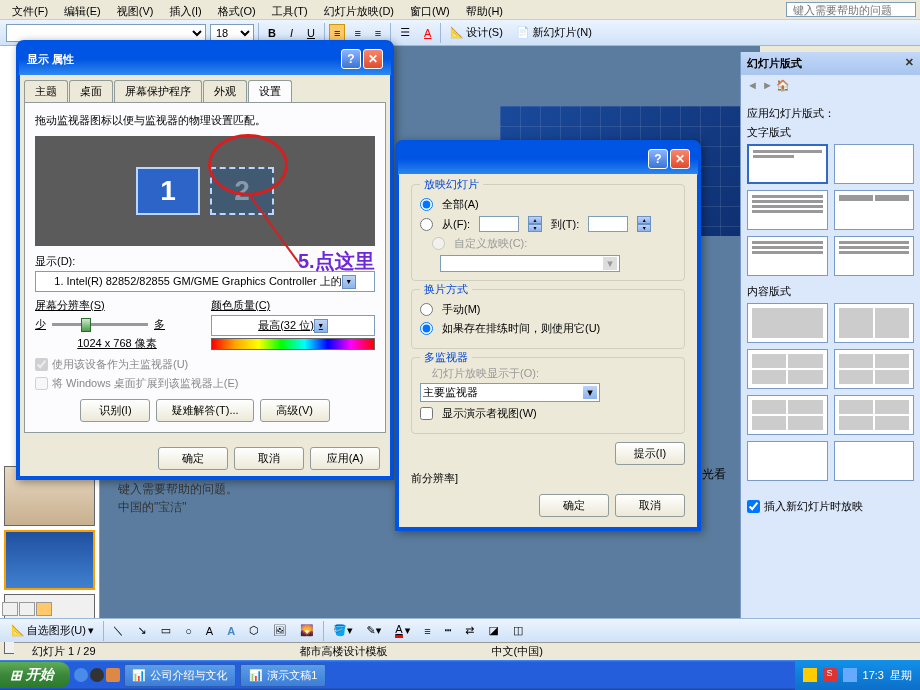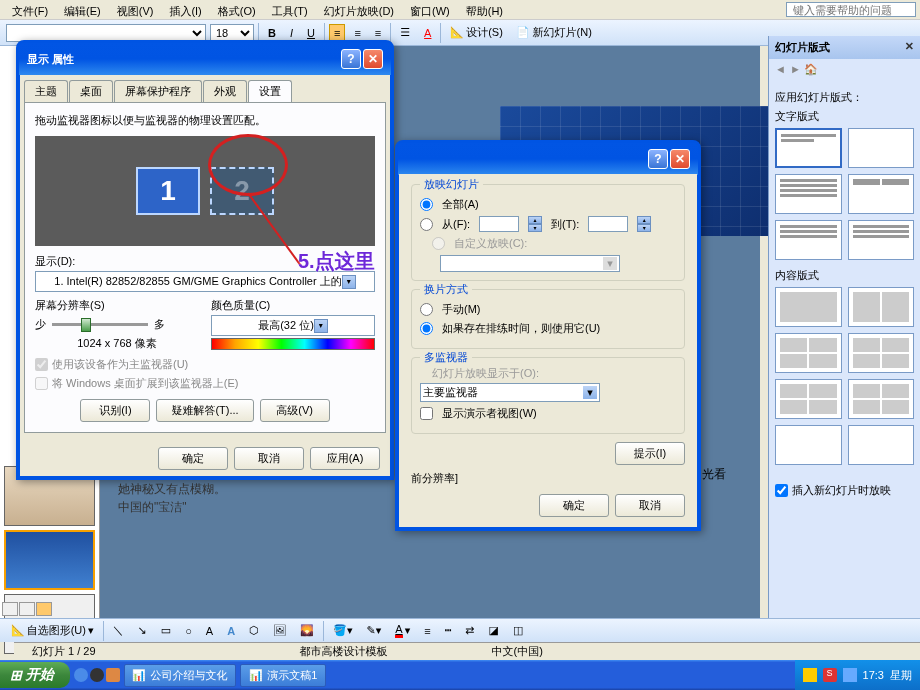--- a/index.html
+++ b/index.html
@@ -20,21 +20,21 @@
 .ppt-bg { position: absolute; left: 100px; top: 46px; right: 160px; bottom: 60px; background: #5b7c9e; }
 .slide-area { position: absolute; left: 400px; top: 60px; width: 300px; height: 130px; background: linear-gradient(135deg, #1a4a9c, #0d2c6b); }
 .grid-overlay { position: absolute; inset: 0; background-image: linear-gradient(rgba(255,255,255,0.1) 1px, transparent 1px), linear-gradient(90deg, rgba(255,255,255,0.1) 1px, transparent 1px); background-size: 20px 20px; }
 
 
 .thumb-pane { position: absolute; left: 0; top: 46px; width: 100px; bottom: 60px; background: white; border-right: 1px solid #999; }
 .thumb { margin: 4px; border: 1px solid #666; height: 60px; background: #e8e8e8; }
 .thumb.active { border: 2px solid #f7a000; }
 
 
-.task-pane { position: absolute; right: 0; top: 36px; width: 152px; bottom: 54px; background: #dbe7fb; border-left: 1px solid #7a9bc7; font-size: 11px; }
+.task-pane { position: absolute; right: 0; top: 52px; width: 180px; bottom: 54px; background: #dbe7fb; border-left: 1px solid #7a9bc7; font-size: 11px; }
 .task-head { background: linear-gradient(#c4d8f8, #a8c5ee); padding: 4px 6px; font-weight: bold; display: flex; justify-content: space-between; }
 .task-close { color: #333; cursor: pointer; }
 .task-body { padding: 6px; }
 .layout-label { font-size: 11px; margin: 4px 0; }
 .layout-grid { display: grid; grid-template-columns: 1fr 1fr; gap: 6px; margin-bottom: 8px; }
 .layout-item { background: white; border: 1px solid #7a9bc7; height: 40px; display: flex; flex-direction: column; padding: 4px; gap: 2px; }
 .layout-item.selected { border: 2px solid #316ac5; }
 .l-bar { background: #999; height: 3px; }
 .l-shape { background: #ccc; flex: 1; }
 .task-check { display: flex; align-items: center; gap: 4px; padding: 4px 6px; font-size: 11px; }
@@ -54,21 +54,21 @@
 .tab-body { margin: 0 4px 4px 4px; padding: 10px; background: #fcfcfe; border: 1px solid #919b9c; }
 .monitor-area { background: #5b5b5b; height: 110px; display: flex; align-items: center; justify-content: center; gap: 10px; margin: 8px 0; }
 .mon { width: 64px; height: 48px; border: 2px solid #bcd7ff; display: flex; align-items: center; justify-content: center; font-size: 28px; font-weight: bold; color: white; font-family: Arial; }
 .mon1 { background: #2d64c8; }
 .mon2 { background: #415a72; border-style: dashed; color: #8899aa; }
 .circle { position: absolute; border: 3px solid #d42020; border-radius: 50%; }
 .arrow-line { position: absolute; background: #d42020; height: 2px; transform-origin: left center; }
 .annotation { position: absolute; color: #6d28d9; font-weight: bold; font-size: 20px; text-shadow: 0 0 2px #fff; }
 
 .form-row { display: flex; gap: 12px; margin: 6px 0; align-items: flex-start; }
-.form-col { flex: 1; }
+.form-col { flex: 1; text-decoration: underline; }
 .lbl { font-size: 11px; display: block; margin-bottom: 2px; }
 .dropdown { border: 1px solid #7f9db9; background: white; font-size: 11px; padding: 2px; width: 100%; display: flex; justify-content: center; align-items: center; }
 .dropdown .arrow { background: linear-gradient(#bcd4f6, #8db3e9); border: 1px solid #6b90c1; width: 14px; height: 14px; display: inline-flex; align-items: center; justify-content: center; font-size: 8px; }
 .slider { width: 130px; margin: 4px 0; display: flex; align-items: center; gap: 6px; font-size: 11px; }
 .slider-track { flex: 1; height: 3px; background: #999; position: relative; }
 .slider-thumb { position: absolute; top: -5px; left: 30%; width: 10px; height: 14px; background: linear-gradient(#cfe8cf, #4a9d4a); border: 1px solid #2a6d2a; }
 .rainbow { height: 12px; background: linear-gradient(90deg, red, orange, yellow, lime, cyan, blue, magenta, red); border: 1px solid #666; margin-top: 2px; }
 .chk-row { display: flex; align-items: center; gap: 4px; margin: 4px 0; font-size: 11px; color: #888; }
 .btn { border: 1px solid #919b9c; background: linear-gradient(#fff, #ece9d8); padding: 3px 14px; font-size: 11px; border-radius: 3px; min-width: 70px; }
 .btn-row { display: flex; gap: 6px; justify-content: flex-end; margin-top: 8px; }
@@ -151,21 +151,21 @@
 </div>
 
 <div class="thumb-pane">
   <div class="thumb" style="margin-top:420px;background:linear-gradient(#e8d8c0,#c8b090)"></div>
   <div class="thumb active" style="background:linear-gradient(#2050a0,#4080d0)"></div>
   <div class="thumb" style="background:#f0f0f0"></div>
 </div>
 
 <div class="body-text">
   <div>养宝宝——浸润着中</div>
-  <div>她神秘又有点模糊。</div>
+  <div>键入需要帮助的问题。</div>
   <div>中国的"宝洁"</div>
 </div>
 <div style="position:absolute;left:690px;top:466px;font-size:12px">目光看</div>
 
 <div class="task-pane">
   <div class="task-head">
     <span>幻灯片版式</span>
     <span class="task-close">✕</span>
   </div>
   <div style="padding:4px 6px;display:flex;gap:4px">

